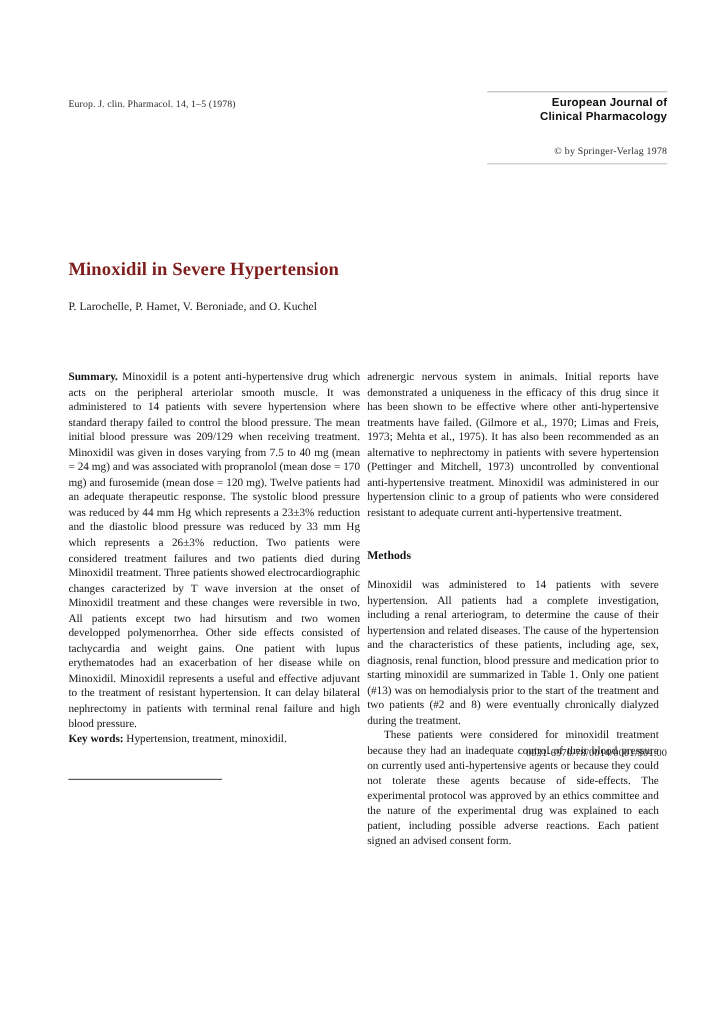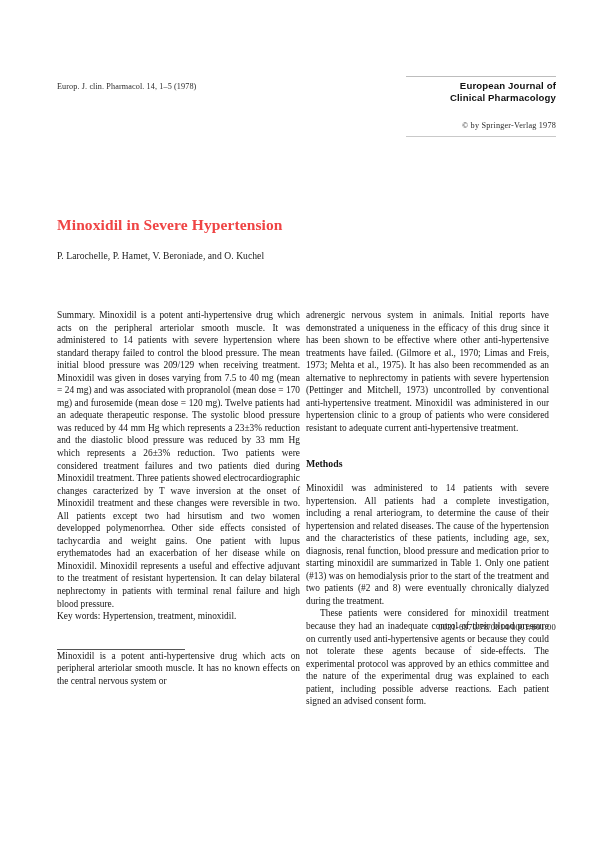--- a/index.html
+++ b/index.html
@@ -70,21 +70,21 @@
   }
 
   
   .title {
     position: absolute;
     left: 57px;
     top: 216px;
     font-size: 15.5px;
     font-weight: bold;
     letter-spacing: 0.1px;
-    color: #ef4444;
+    color: #7f1d1d;
   }
   .authors {
     position: absolute;
     left: 57px;
     top: 250px;
     font-size: 9.6px;
     letter-spacing: 0.05px;
     color: #1a1a1a;
   }
   .affiliation {
@@ -109,21 +109,21 @@
     color: #141414;
     hyphens: manual;
   }
   .col-left  { left: 57px; }
   .col-right { left: 306px; }
 
   .col p {
     margin: 0;
   }
   .lead {
-    font-weight: normal;
+    font-weight: bold;
   }
   .keywords {
     margin-top: 0;
     text-align: left;
   }
 
   .divider {
     width: 128px;
     height: 1px;
     background: #555;
@@ -178,21 +178,20 @@
 
 
   <div class="col col-left">
 
     <p><span class="lead">Summary.</span><span> Minoxidil is a potent anti-hypertensive drug which acts on the peripheral arteriolar smooth muscle. It was administered to 14 patients with severe hypertension where standard therapy failed to control the blood pressure. The mean initial blood pressure was 209/129 when receiving treatment. Minoxidil was given in doses varying from 7.5 to 40 mg (mean = 24 mg) and was associated with propranolol (mean dose = 170 mg) and furosemide (mean dose = 120 mg). Twelve patients had an adequate therapeutic response. The systolic blood pressure was reduced by 44 mm Hg which represents a 23±3% reduction and the diastolic blood pressure was reduced by 33 mm Hg which represents a 26±3% reduction. Two patients were considered treatment failures and two patients died during Minoxidil treatment. Three patients showed electrocardiographic changes caracterized by T wave inversion at the onset of Minoxidil treatment and these changes were reversible in two. All patients except two had hirsutism and two women developped polymenorrhea. Other side effects consisted of tachycardia and weight gains. One patient with lupus erythematodes had an exacerbation of her disease while on Minoxidil. Minoxidil represents a useful and effective adjuvant to the treatment of resistant hypertension. It can delay bilateral nephrectomy in patients with terminal renal failure and high blood pressure.</span></p>
 
     <p class="keywords"><span class="lead">Key words:</span><span> Hypertension, treatment, minoxidil.</span></p>
 
     <div class="divider"></div>
 
-    <p class="after-divider">Minoxidil is a potent anti-hypertensive drug which acts on peripheral arteriolar smooth muscle. It has no known effects on the central nervous system or</p>
   </div>
 
   <div class="col col-right">
 
     <p>adrenergic nervous system in animals. Initial reports have demonstrated a uniqueness in the efficacy of this drug since it has been shown to be effective where other anti-hypertensive treatments have failed. (Gilmore et al., 1970; Limas and Freis, 1973; Mehta et al., 1975). It has also been recommended as an alternative to nephrectomy in patients with severe hypertension (Pettinger and Mitchell, 1973) uncontrolled by conventional anti-hypertensive treatment. Minoxidil was administered in our hypertension clinic to a group of patients who were considered resistant to adequate current anti-hypertensive treatment.</p>
 
     <div class="section-head">Methods</div>
 
     <p>Minoxidil was administered to 14 patients with severe hypertension. All patients had a complete investigation, including a renal arteriogram, to determine the cause of their hypertension and related diseases. The cause of the hypertension and the characteristics of these patients, including age, sex, diagnosis, renal function, blood pressure and medication prior to starting minoxidil are summarized in Table 1. Only one patient (#13) was on hemodialysis prior to the start of the treatment and two patients (#2 and 8) were eventually chronically dialyzed during the treatment.</p>
 

